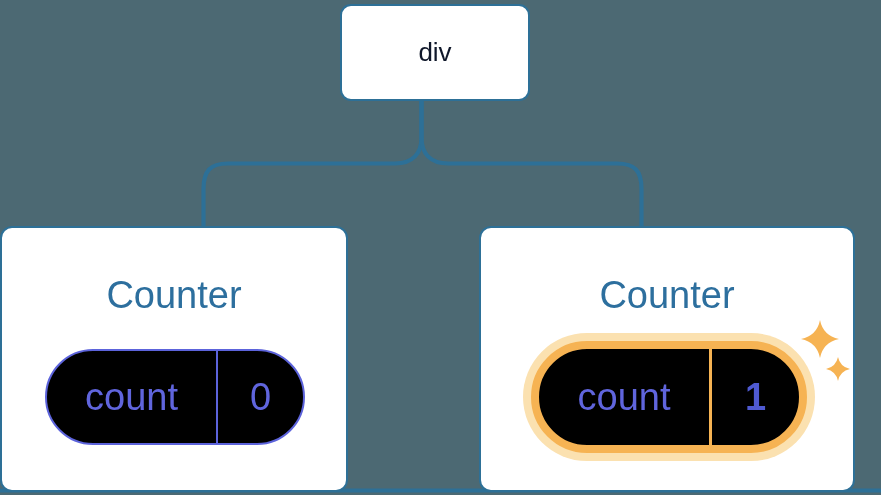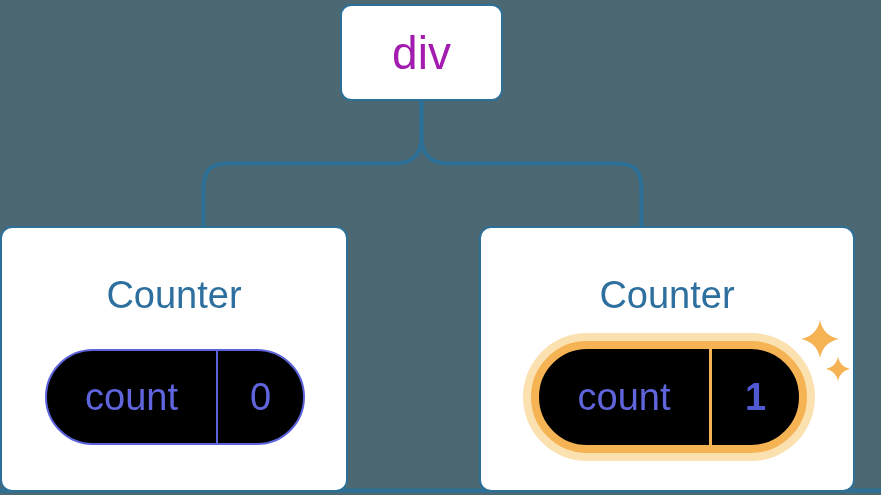--- a/index.html
+++ b/index.html
@@ -19,31 +19,31 @@
   }
   svg.connector path {
     fill: none;
     stroke: #2d7097;
     stroke-width: 4.2;
   }
   .node-root {
     position: absolute;
     left: 340px;
     top: 4px;
-    width: 163px;
+    width: 190px;
     height: 97px;
     background: #ffffff;
     border: 2.5px solid #2d7097;
     border-radius: 11px;
     display: flex;
     align-items: center;
     justify-content: center;
-    font-size: 46px;
+    font-size: 26px;
     font-weight: 500;
-    color: #a21caf;
+    color: #0f172a;
   }
   .card {
     position: absolute;
     top: 226px;
     height: 266px;
     background: #ffffff;
     border: 2.5px solid #2d7097;
     border-radius: 12px;
   }
   .card.left  { left: 0px;   width: 348px; }

